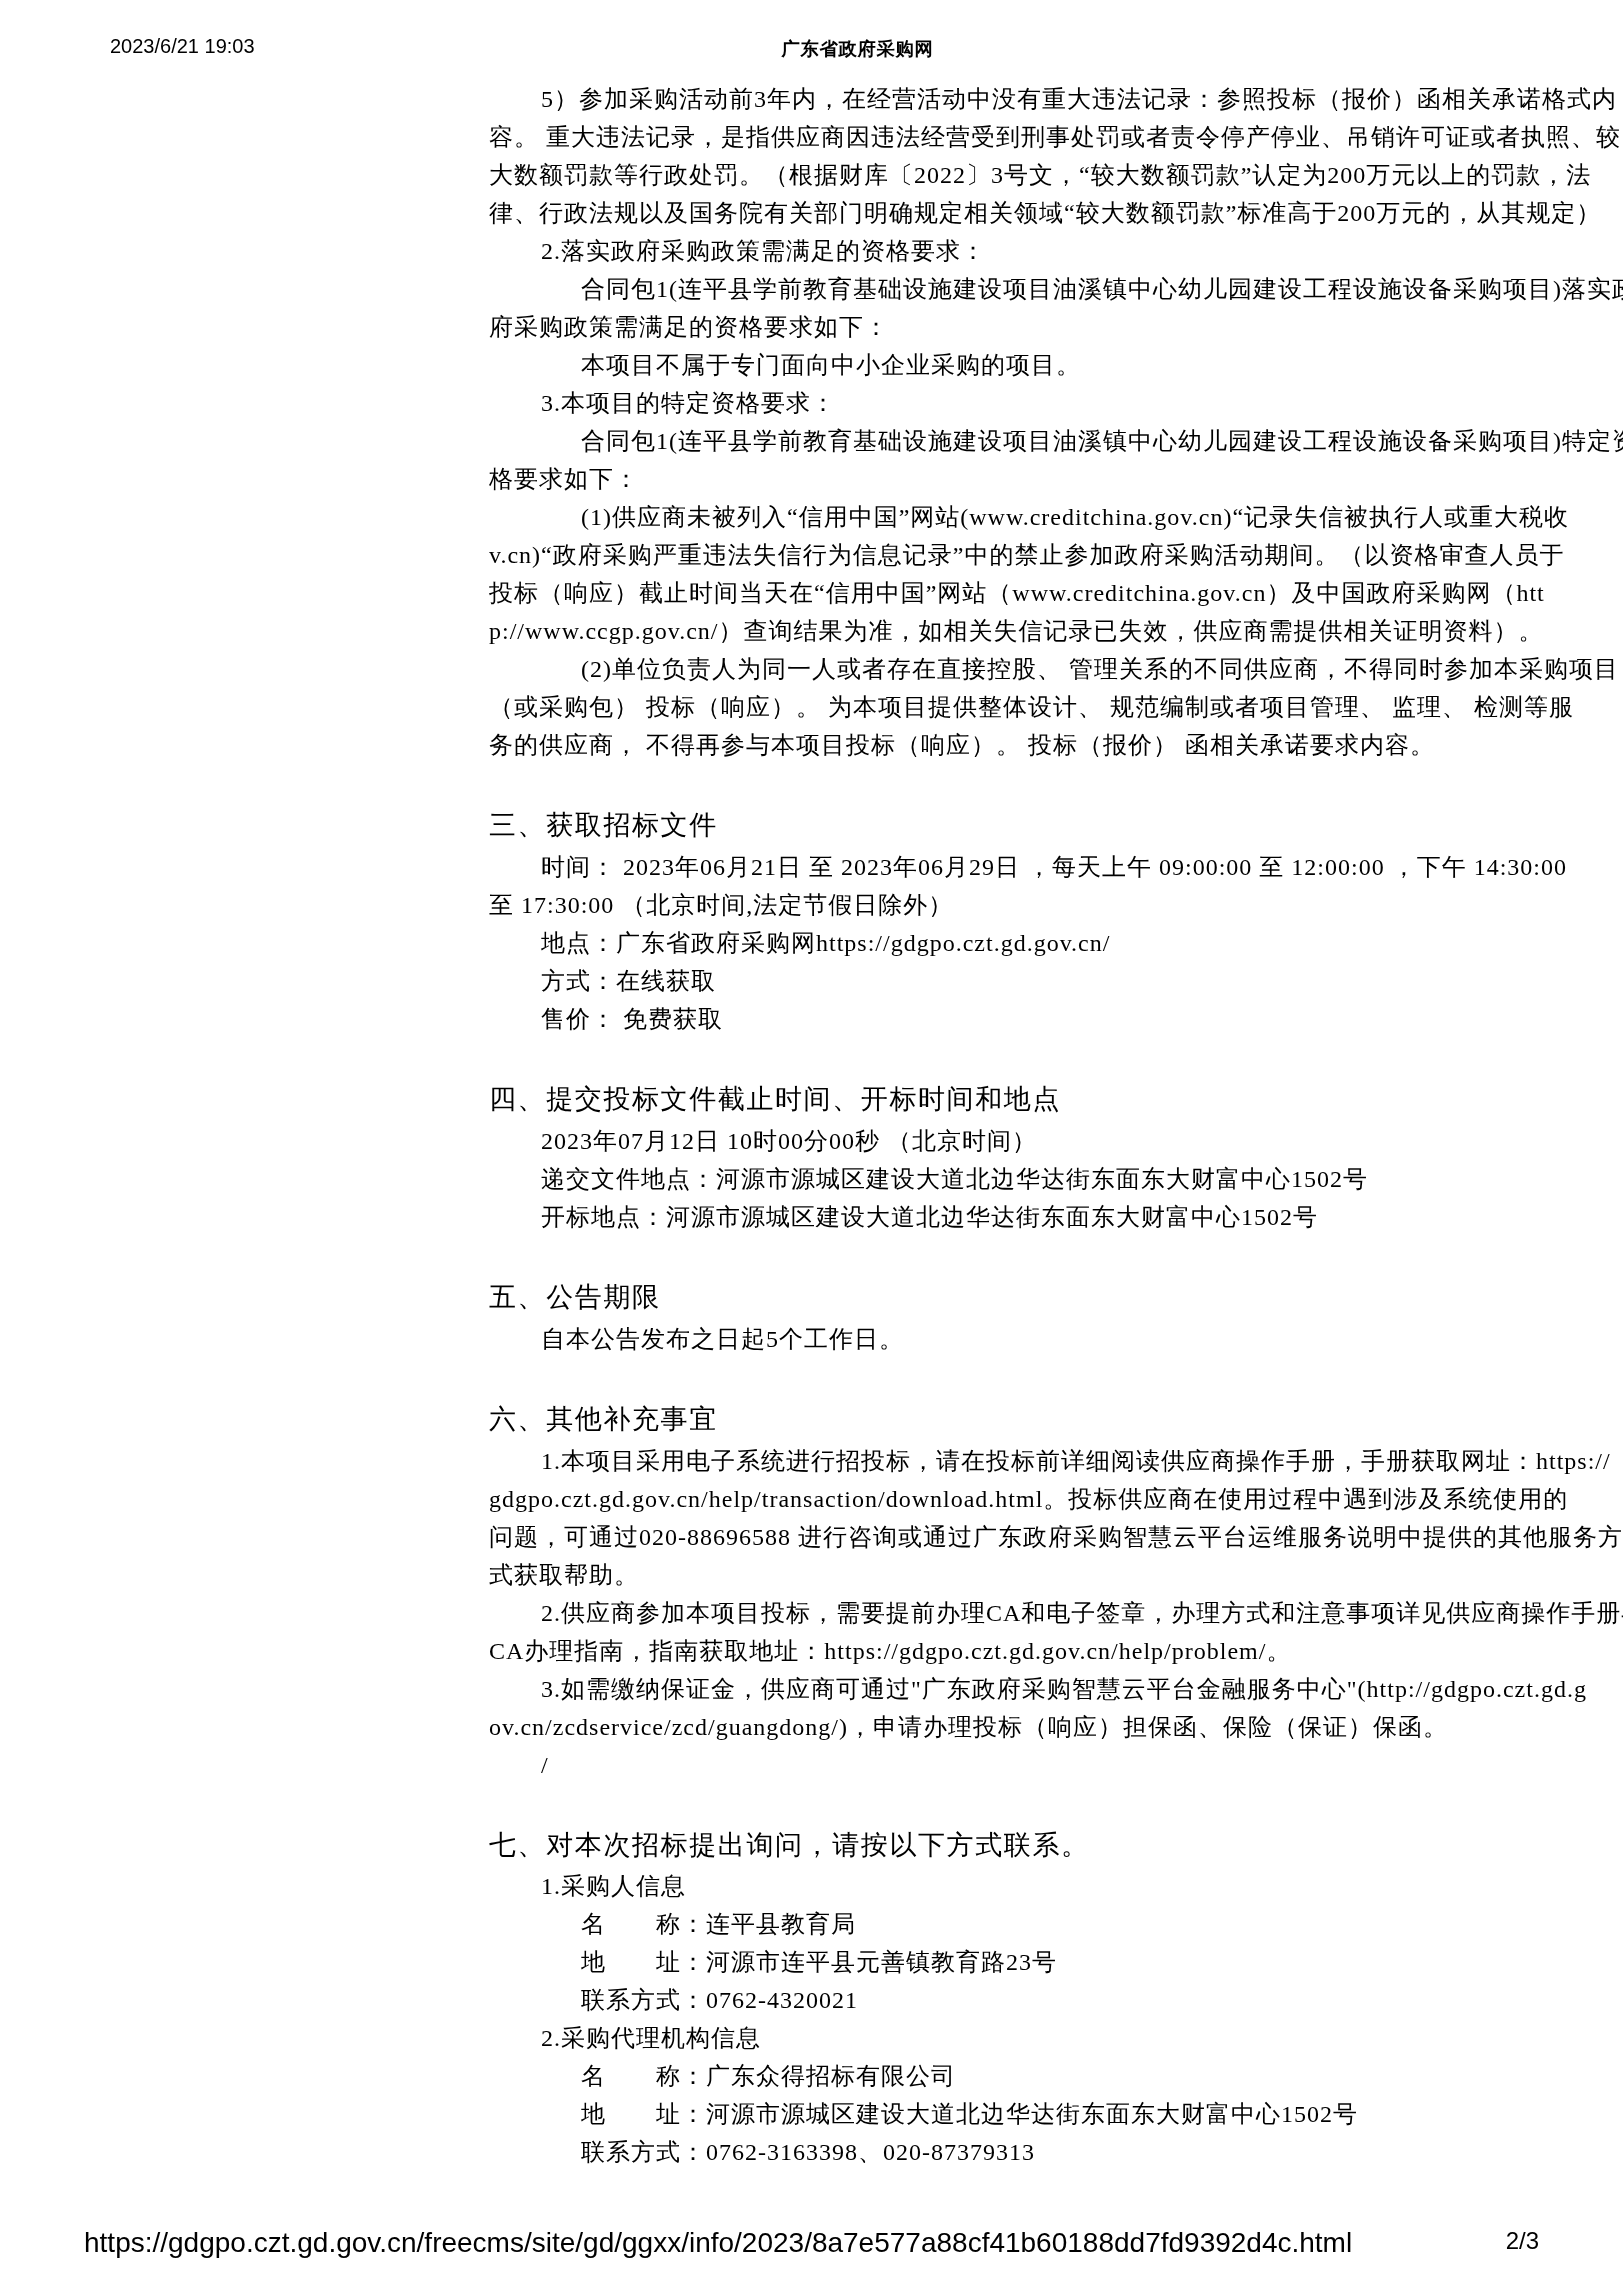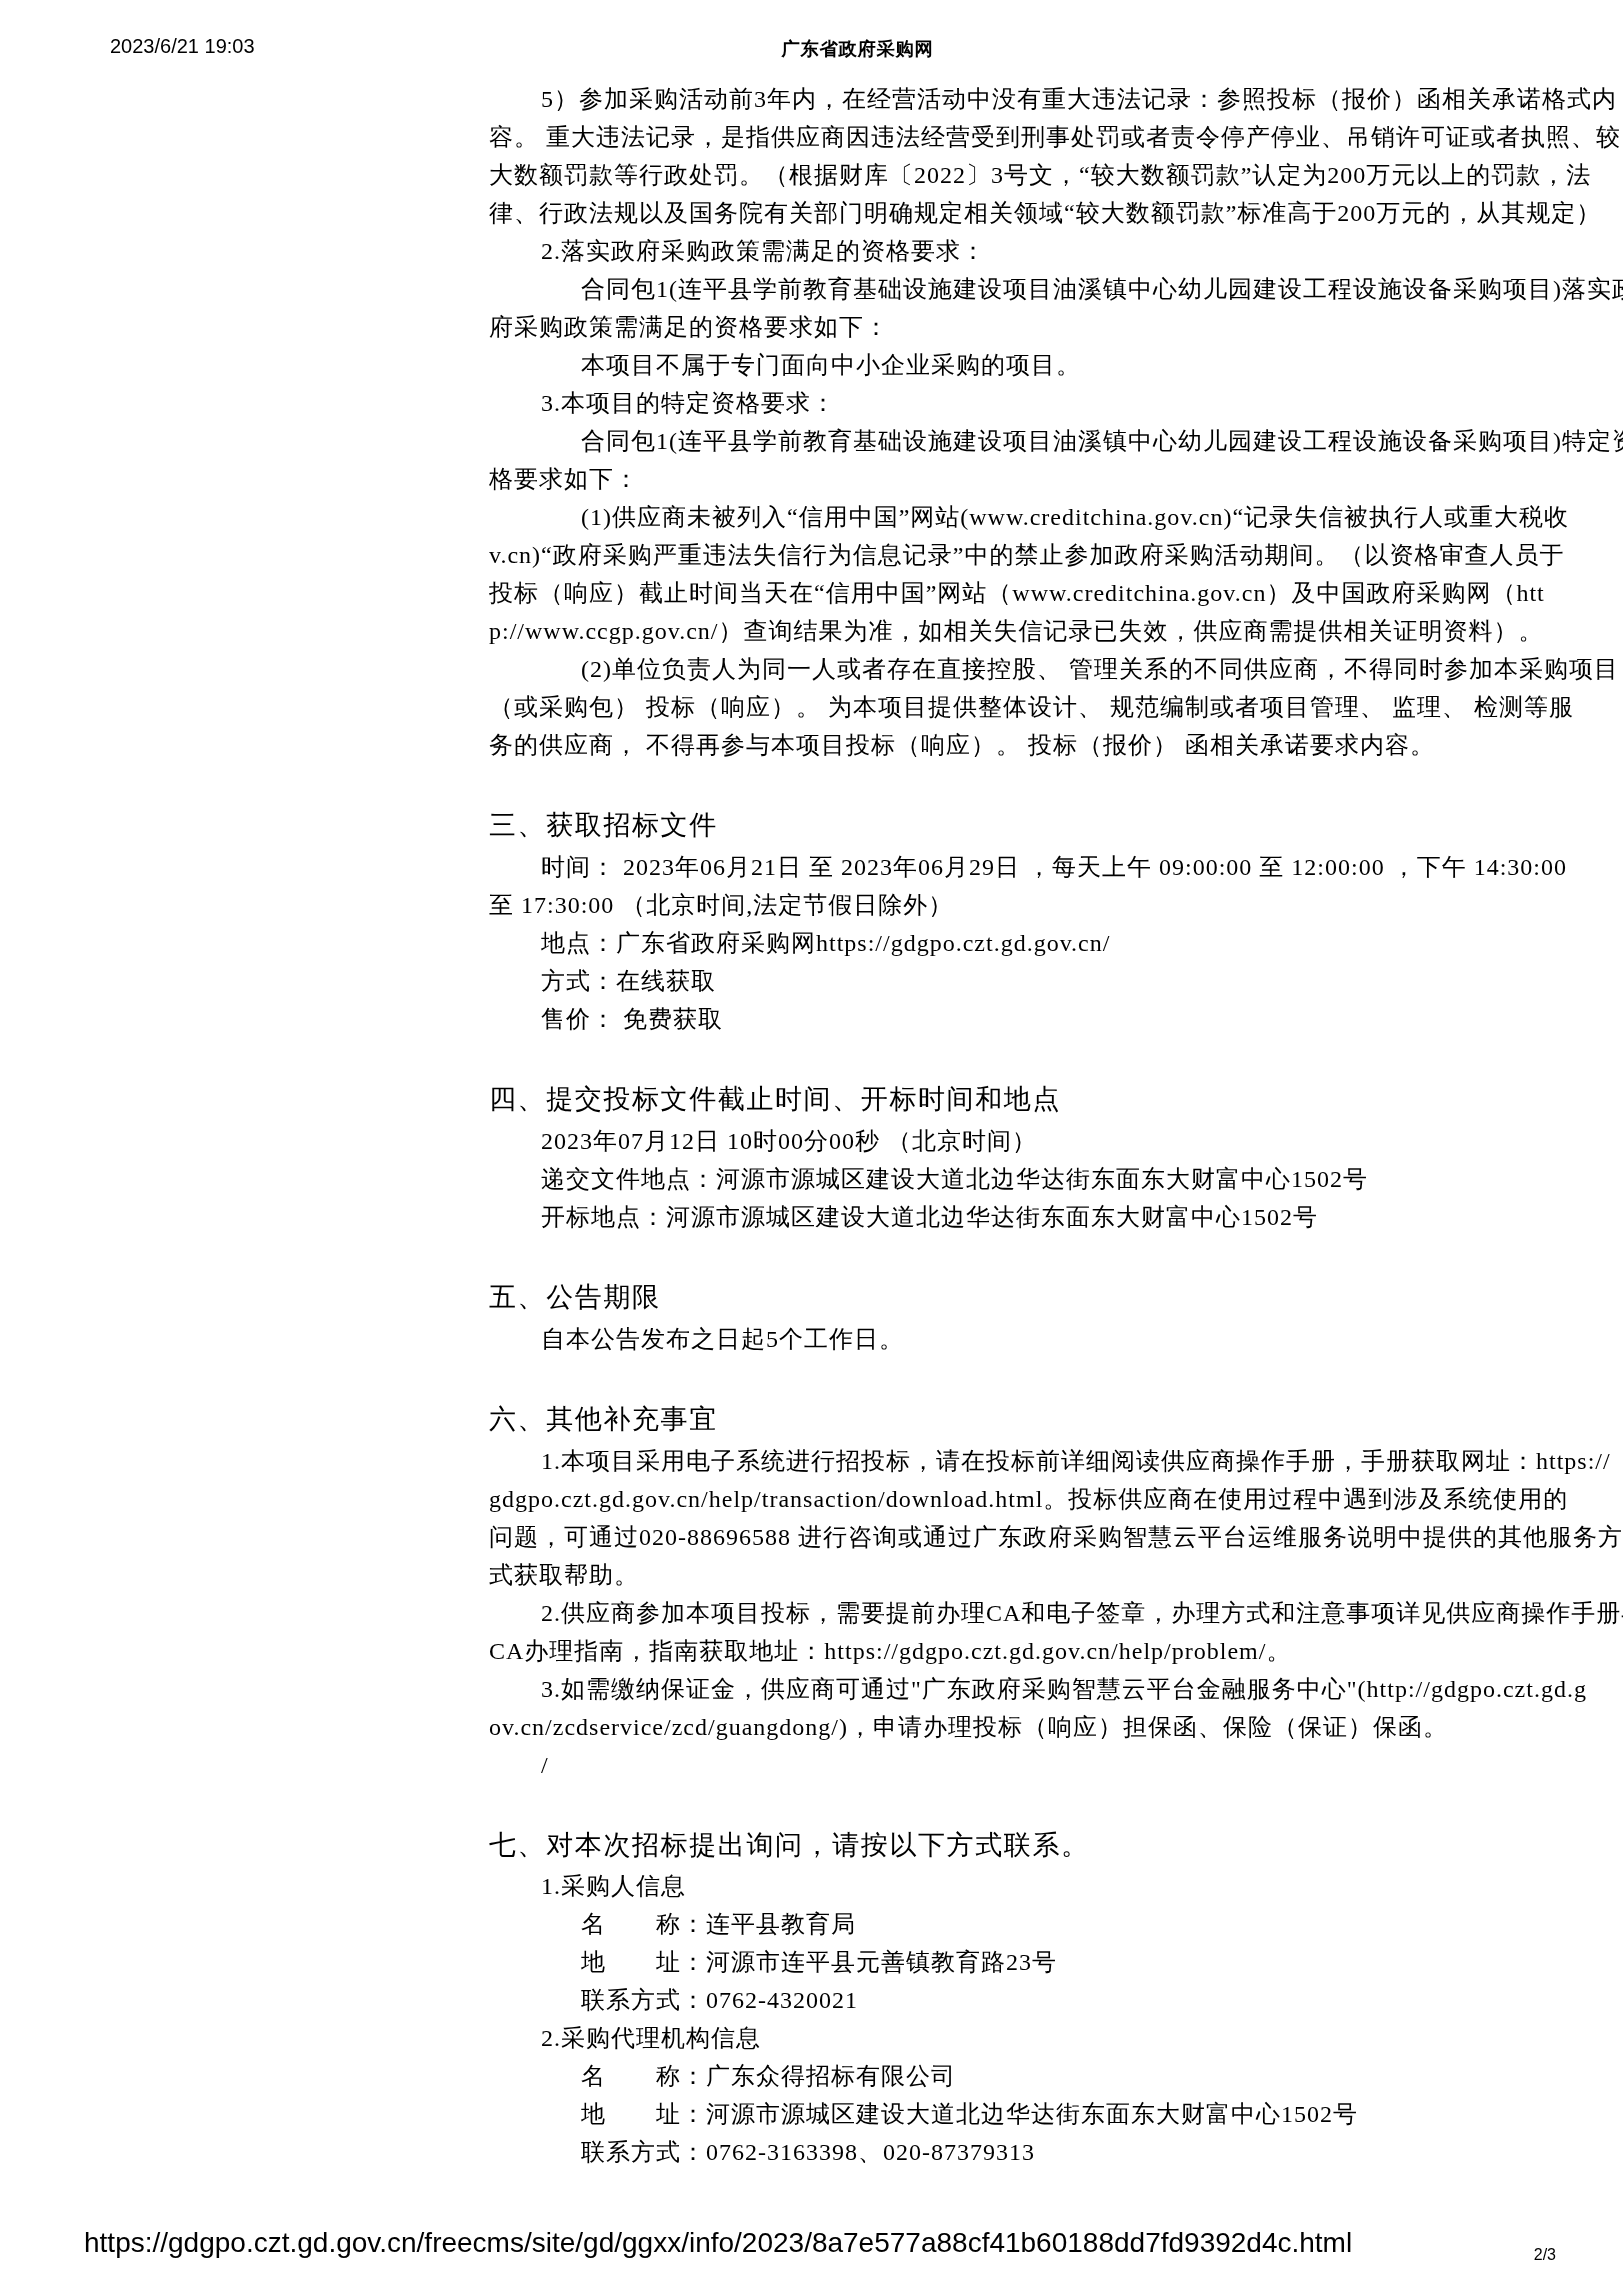--- a/index.html
+++ b/index.html
@@ -18,21 +18,21 @@
   }
   .hdr{top:31px;height:26px;}
   .hdr .ts{position:absolute;left:74px;top:3.9px;font-size:20px;margin-left:36px;}
   .hdr .title{
     position:absolute;left:0;top:5.2px;width:100%;box-sizing:border-box;
     padding-left:92px;text-align:center;
     font-size:18.3px;font-weight:bold;letter-spacing:0.7px;
   }
   .ftr{top:2227px;height:33px;}
   .ftr .url{position:absolute;left:84px;top:0;font-size:28px;}
-  .ftr .pn{position:absolute;right:67px;top:0;font-size:16px;margin-top:19px;}
+  .ftr .pn{position:absolute;right:84px;top:0;font-size:24px;}
   
   #doc{
     position:absolute;left:489px;top:80px;width:1063px;
   }
   .ln{
     font-size:24px;line-height:38px;letter-spacing:1px;
     white-space:nowrap;
   }
   .i0{padding-left:0;}
   .i1{padding-left:52px;}

